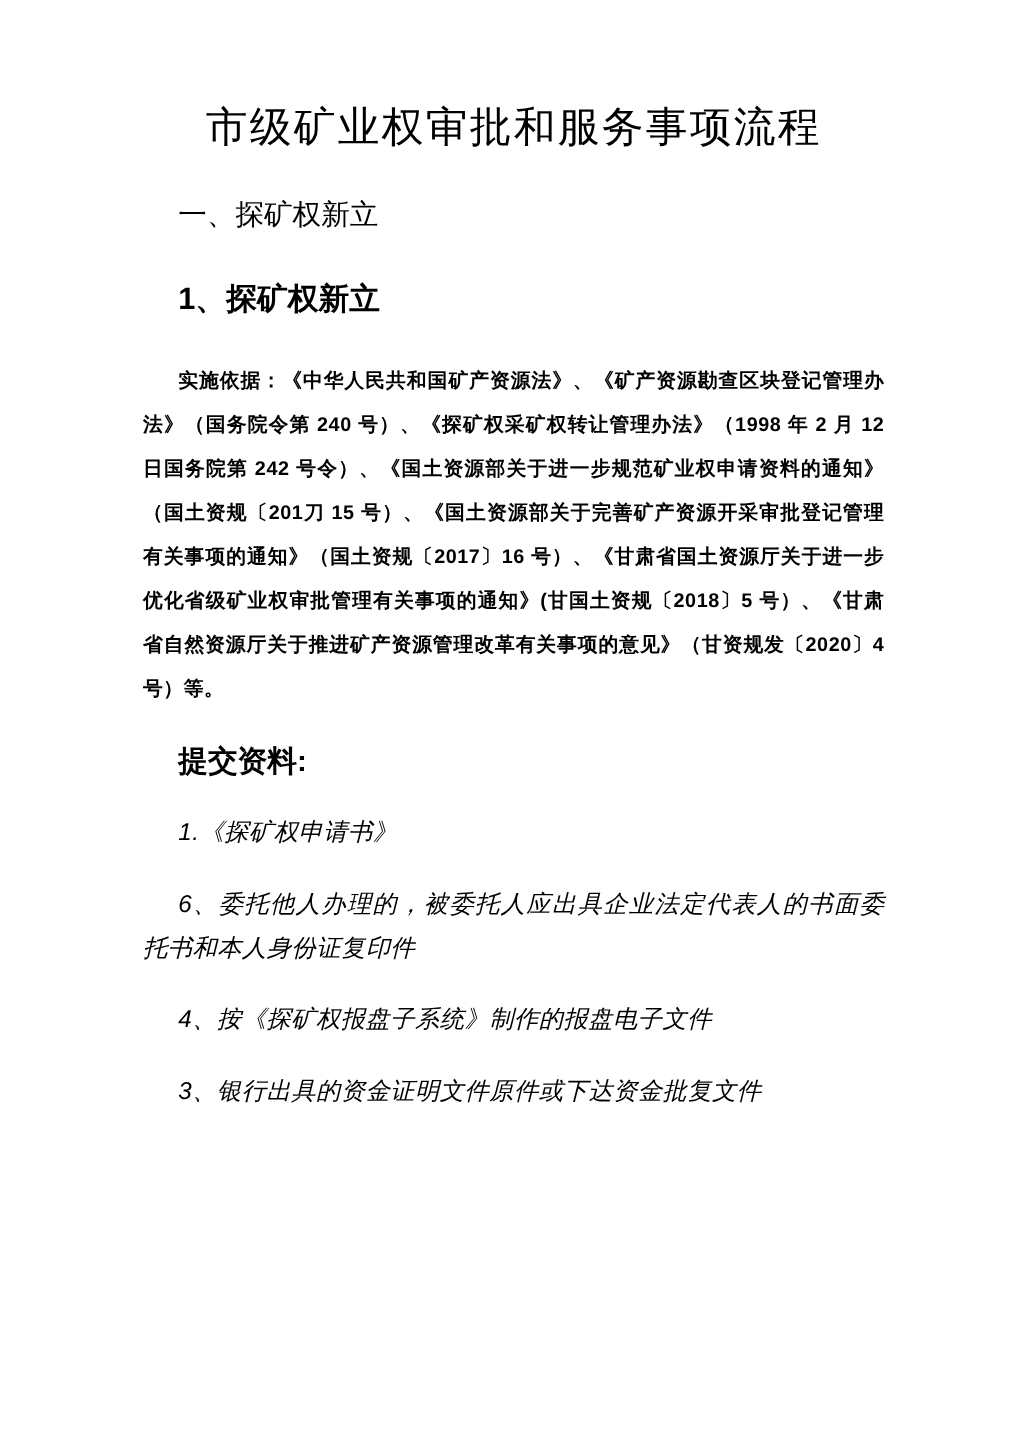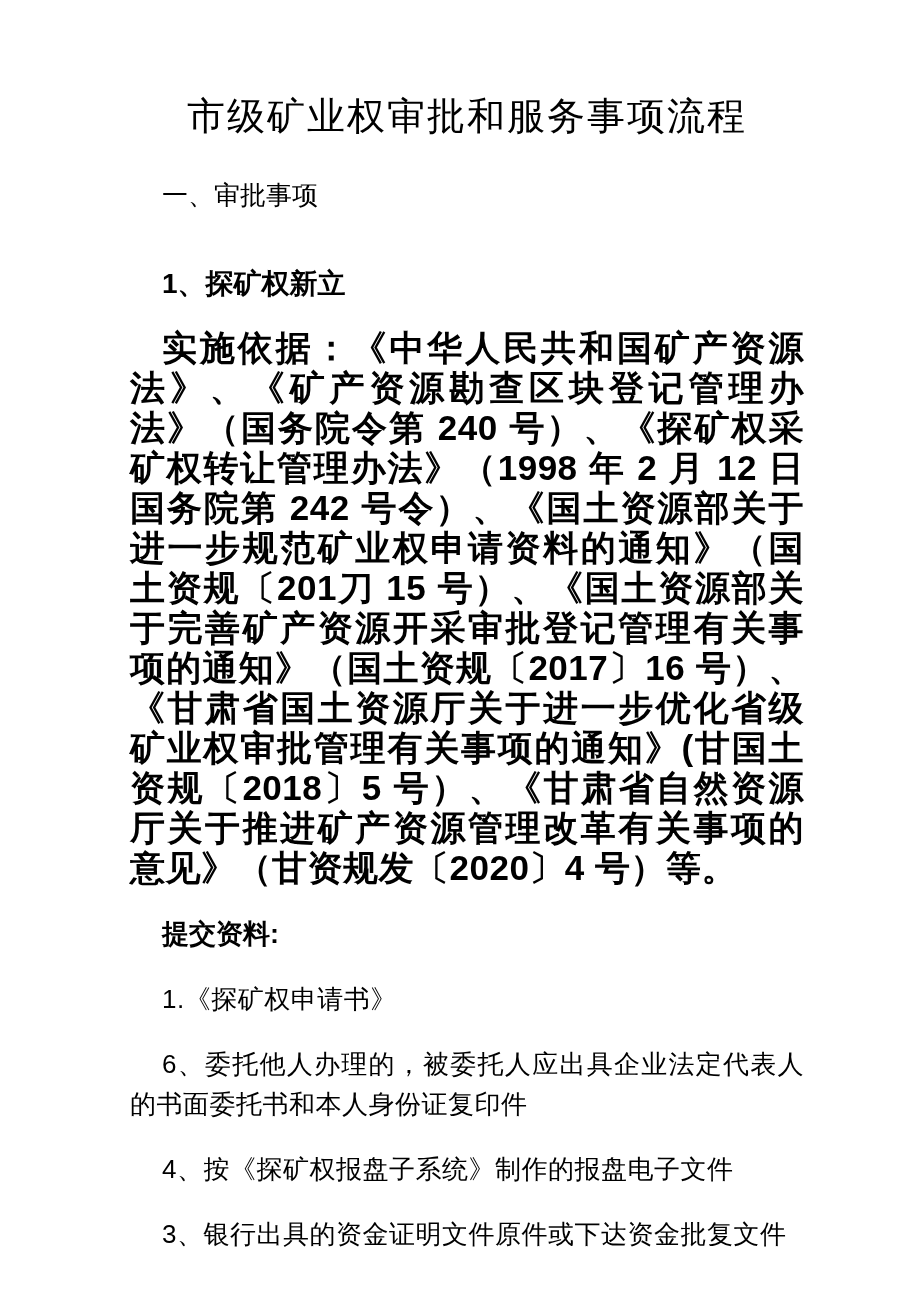--- a/index.html
+++ b/index.html
@@ -29,63 +29,64 @@
     color: #000000;
   }
   .section-heading {
     margin: 40px 0 0 0;
     font-weight: 400;
     font-size: 26px;
     line-height: 30px;
     text-indent: 32px;
   }
   .subsection-heading {
-    margin: 58px 0 0 0;
+    margin: 46px 0 0 0;
     font-weight: 700;
     font-size: 28px;
     line-height: 32px;
     text-indent: 32px;
   }
   .basis-paragraph {
-    margin: 28px 0 0 0;
+    margin: 38px 0 0 0;
     font-weight: 700;
-    font-size: 35px;
+    font-size: 18px;
     line-height: 40px;
     letter-spacing: 0.5px;
     text-indent: 32px;
     text-align: justify;
   }
   .basis-label {
     font-weight: 800;
   }
   .materials-heading {
     margin: 26px 0 0 0;
     font-weight: 700;
     font-size: 27px;
     line-height: 40px;
     text-indent: 32px;
   }
   .material-item {
     margin: 25px 0 0 0;
     font-weight: 400;
-    font-size: 26px;
+    font-size: 22px;
     line-height: 40px;
     letter-spacing: 0.5px;
     text-indent: 32px;
     text-align: justify;
+    font-style: italic;
   }
 </style>
 </head>
 <body>
 
 <div class="page">
 
   <h1 class="doc-title">市级矿业权审批和服务事项流程</h1>
 
-  <h2 class="section-heading">一、审批事项</h2>
+  <h2 class="section-heading">一、探矿权新立</h2>
 
   <h3 class="subsection-heading">1、探矿权新立</h3>
 
   <p class="basis-paragraph"><span class="basis-label">实施依据：</span><span>《中华人民共和国矿产资源法》、《矿产资源勘查区块登记管理办法》（国务院令第 240 号）、《探矿权采矿权转让管理办法》（1998 年 2 月 12 日国务院第 242 号令）、《国土资源部关于进一步规范矿业权申请资料的通知》（国土资规〔201刀 15 号）、《国土资源部关于完善矿产资源开采审批登记管理有关事项的通知》（国土资规〔2017〕16 号）、《甘肃省国土资源厅关于进一步优化省级矿业权审批管理有关事项的通知》(甘国土资规〔2018〕5 号）、《甘肃省自然资源厅关于推进矿产资源管理改革有关事项的意见》（甘资规发〔2020〕4 号）等。</span></p>
 
   <p class="materials-heading">提交资料:</p>
 
   <p class="material-item">1.《探矿权申请书》</p>
 
 

